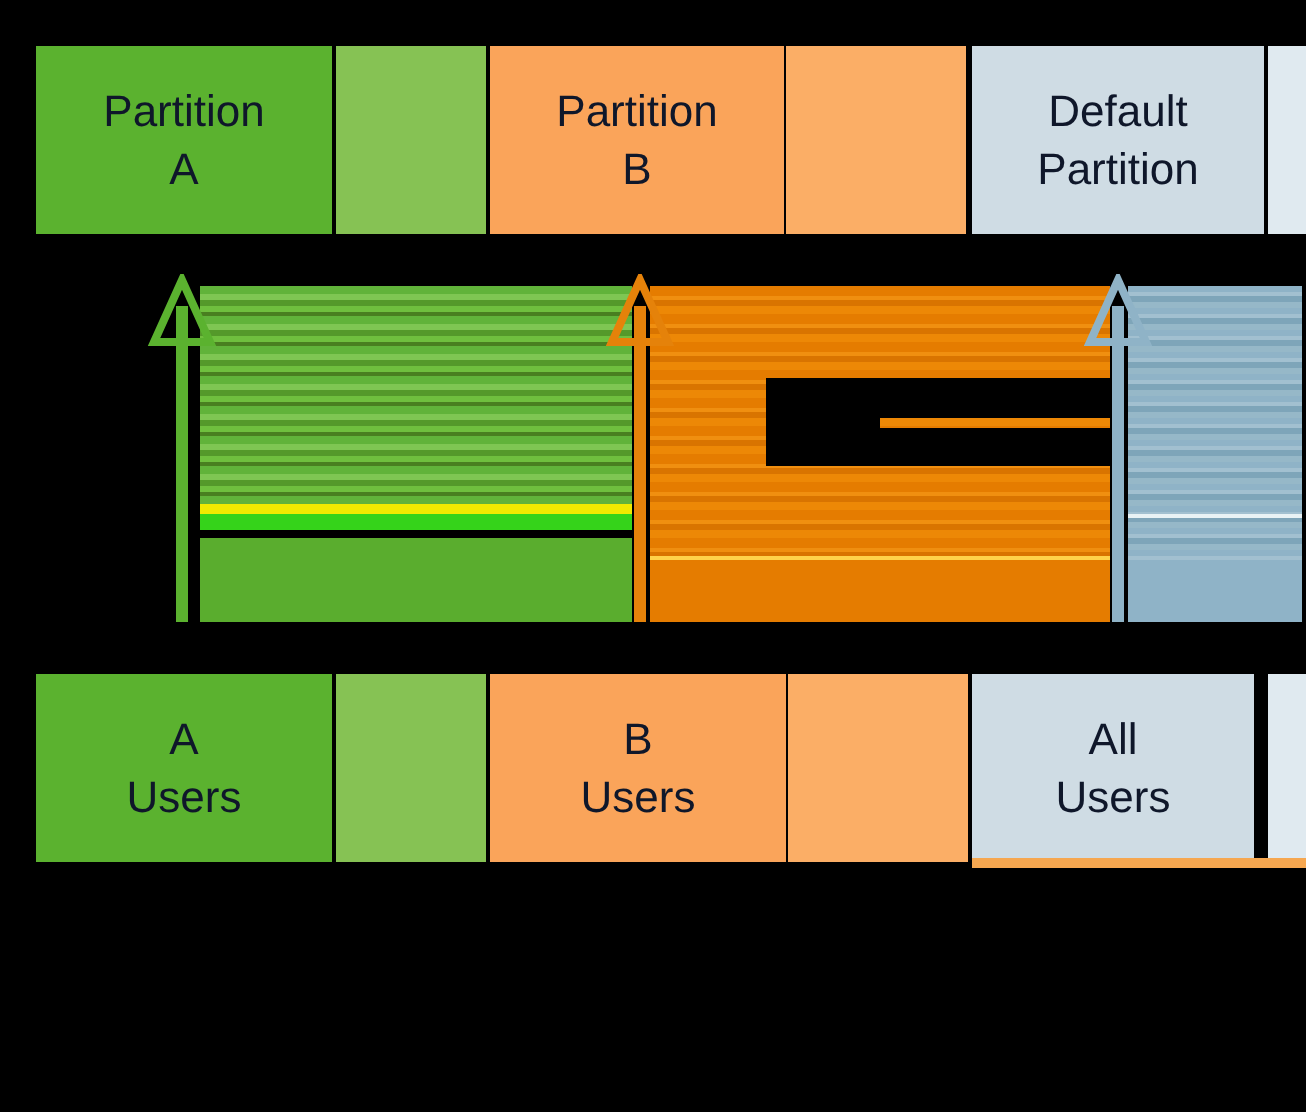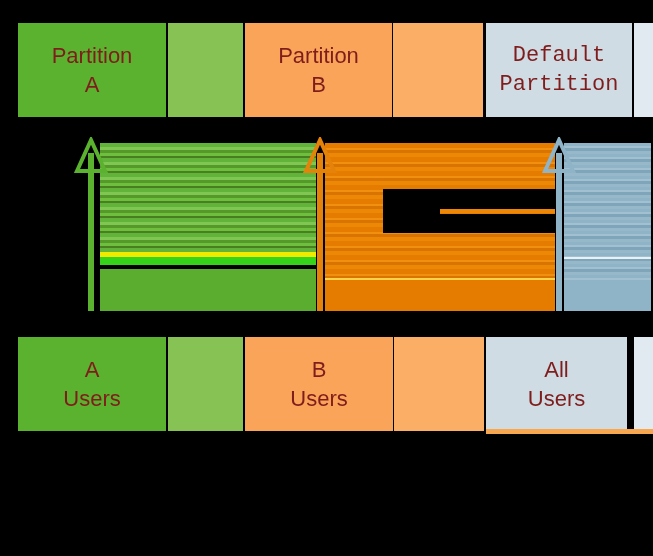--- a/index.html
+++ b/index.html
@@ -18,29 +18,29 @@
     display: flex;
     align-items: center;
     justify-content: center;
     text-align: center;
   }
   .box-bottom { top: 337px; }
   .box-label {
     white-space: pre-line;
     font-size: 22px;
     line-height: 29px;
-    color: #7f1d1d;
+    color: #0f172a;
     font-weight: 400;
   }
   
   #partition-a      { left: 18px;  width: 148px; background: #5bb22f; }
   #companion-a-top  { left: 168px; width: 75px;  background: #86c254; }
   #partition-b      { left: 245px; width: 147px; background: #faa45a; }
   #companion-b-top  { left: 393px; width: 90px;  background: #fbae66; }
-  #default-partition{ left: 486px; width: 146px; background: #cfdce4; font-family: Liberation Mono, monospace; }
+  #default-partition{ left: 486px; width: 146px; background: #cfdce4; }
   #companion-d-top  { left: 634px; width: 19px;  background: #e0eaf0; }
   
   #a-users          { left: 18px;  width: 148px; background: #5bb22f; }
   #companion-a-bot  { left: 168px; width: 75px;  background: #86c254; }
   #b-users          { left: 245px; width: 148px; background: #faa45a; }
   #companion-b-bot  { left: 394px; width: 90px;  background: #fbae66; }
   #all-users        { left: 486px; width: 141px; background: #cfdce4; }
   #companion-d-bot  { left: 634px; width: 19px;  background: #e0eaf0; }
 
   

